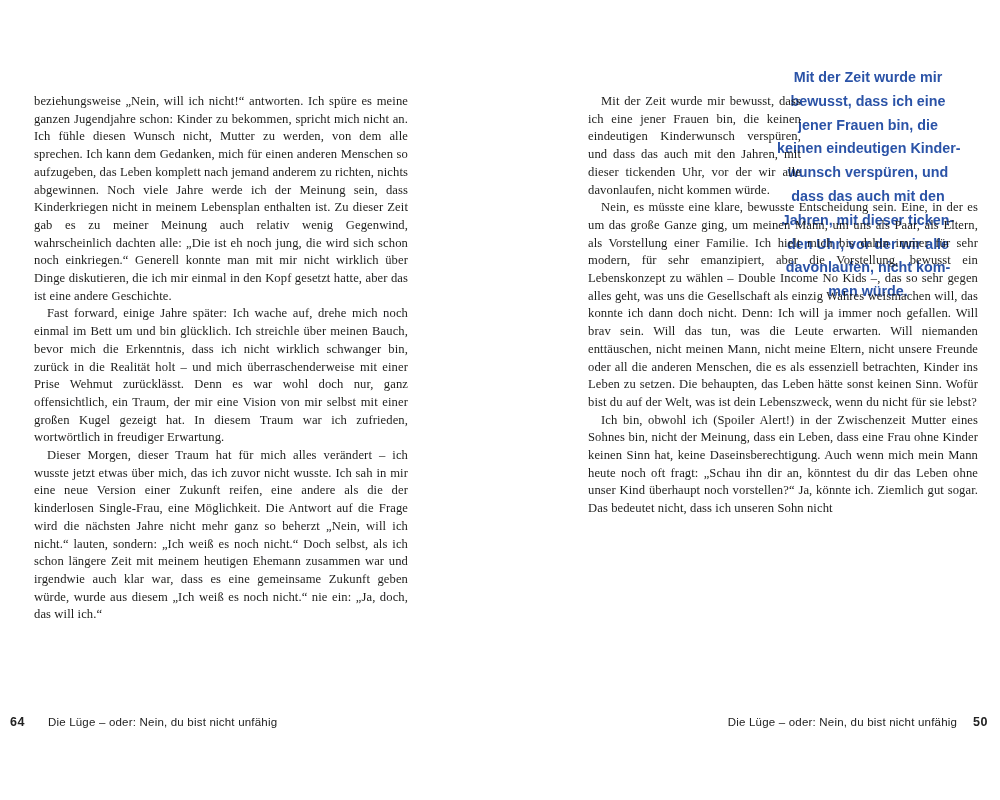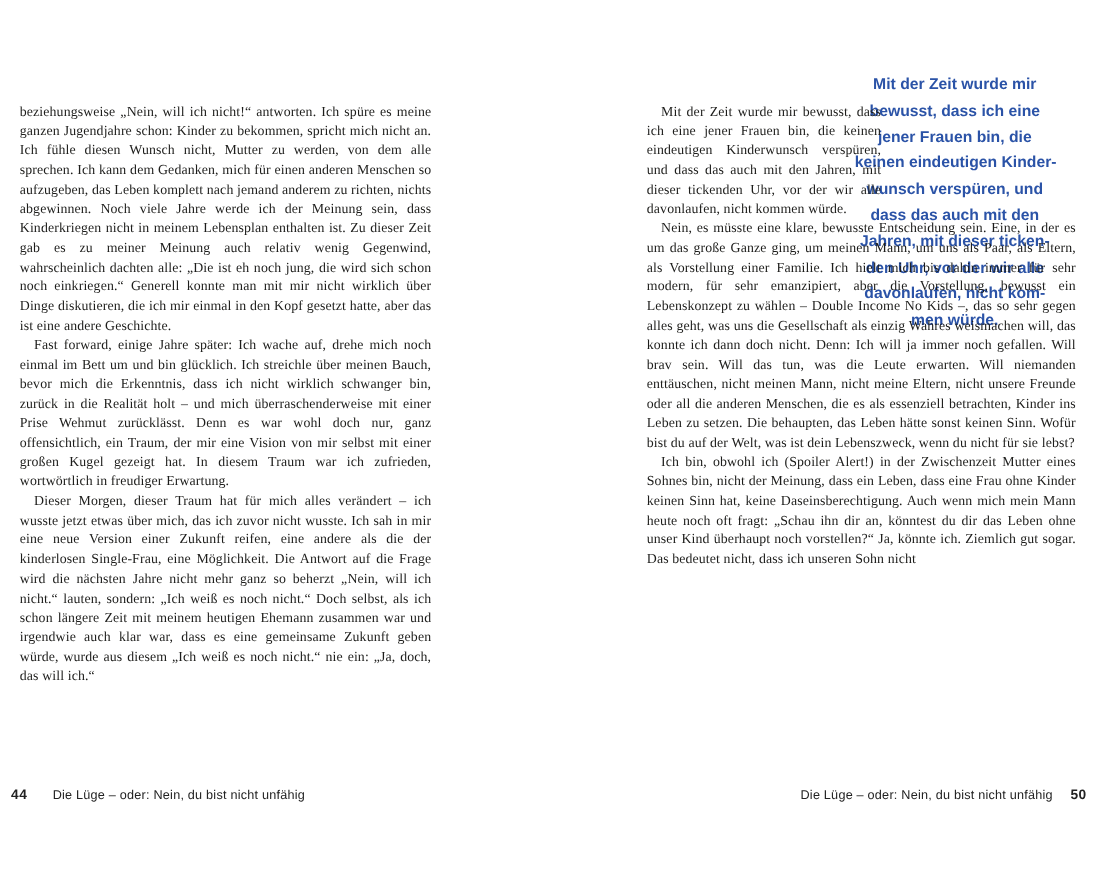--- a/index.html
+++ b/index.html
@@ -19,21 +19,21 @@
     font-size: 12.6px;
     line-height: 17.7px;
     text-align: justify;
     letter-spacing: 0.1px;
     hyphens: none;
   }
   .text-col p.indent { text-indent: 13px; }
 
   .left-col {
     position: absolute;
-    left: 18px; top: 93px;
+    left: 34px; top: 93px;
     width: 374px;
   }
 
   .right-col {
     position: absolute;
     left: 588px; top: 93px;
     width: 390px;
   }
   .narrow-block { width: 213px; }
 
@@ -78,21 +78,21 @@
 
 <div class="spread">
 
   <div class="text-col left-col">
     <p>beziehungsweise „Nein, will ich nicht!“ antworten. Ich spüre es meine ganzen Jugendjahre schon: Kinder zu bekommen, spricht mich nicht an. Ich fühle diesen Wunsch nicht, Mutter zu werden, von dem alle sprechen. Ich kann dem Gedanken, mich für einen anderen Menschen so aufzugeben, das Leben komplett nach jemand anderem zu richten, nichts abgewinnen. Noch viele Jahre werde ich der Meinung sein, dass Kinderkriegen nicht in meinem Lebensplan enthalten ist. Zu dieser Zeit gab es zu meiner Meinung auch relativ wenig Gegenwind, wahrscheinlich dachten alle: „Die ist eh noch jung, die wird sich schon noch einkriegen.“ Generell konnte man mit mir nicht wirklich über Dinge diskutieren, die ich mir einmal in den Kopf gesetzt hatte, aber das ist eine andere Geschichte.</p>
     <p class="indent">Fast forward, einige Jahre später: Ich wache auf, drehe mich noch einmal im Bett um und bin glücklich. Ich streichle über meinen Bauch, bevor mich die Erkenntnis, dass ich nicht wirklich schwanger bin, zurück in die Realität holt – und mich überraschenderweise mit einer Prise Wehmut zurücklässt. Denn es war wohl doch nur, ganz offensichtlich, ein Traum, der mir eine Vision von mir selbst mit einer großen Kugel gezeigt hat. In diesem Traum war ich zufrieden, wortwörtlich in freudiger Erwartung.</p>
     <p class="indent">Dieser Morgen, dieser Traum hat für mich alles verändert – ich wusste jetzt etwas über mich, das ich zuvor nicht wusste. Ich sah in mir eine neue Version einer Zukunft reifen, eine andere als die der kinderlosen Single-Frau, eine Möglichkeit. Die Antwort auf die Frage wird die nächsten Jahre nicht mehr ganz so beherzt „Nein, will ich nicht.“ lauten, sondern: „Ich weiß es noch nicht.“ Doch selbst, als ich schon längere Zeit mit meinem heutigen Ehemann zusammen war und irgendwie auch klar war, dass es eine gemeinsame Zukunft geben würde, wurde aus diesem „Ich weiß es noch nicht.“ nie ein: „Ja, doch, das will ich.“</p>
   </div>
 
   <div class="footer footer-left">
-    <span class="page-number">44</span>
+    <span class="page-number">64</span>
     <span class="running-title">Die Lüge – oder: Nein, du bist nicht unfähig</span>
   </div>
 
   <div class="pull-quote">Mit der Zeit wurde mir
 bewusst, dass ich eine
 jener Frauen bin, die
 keinen eindeutigen Kinder-
 wunsch verspüren, und
 dass das auch mit den
 Jahren, mit dieser ticken-

